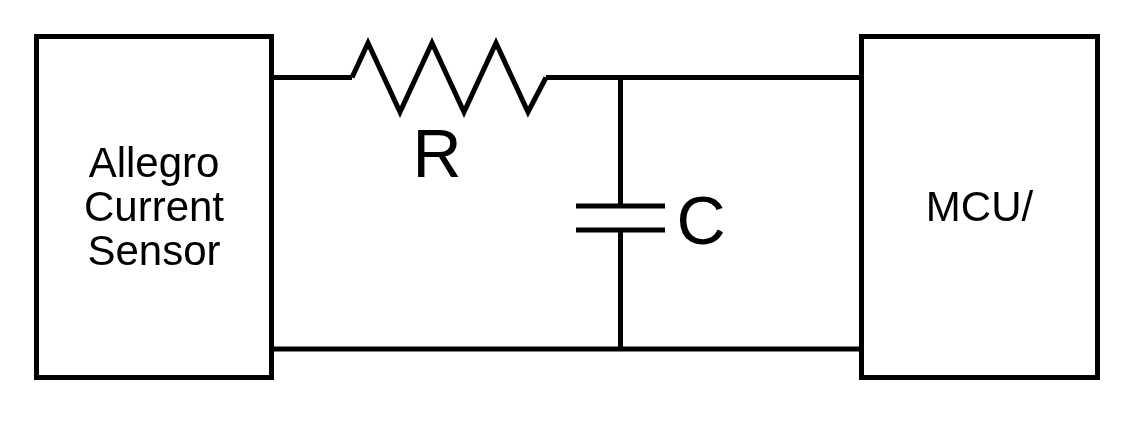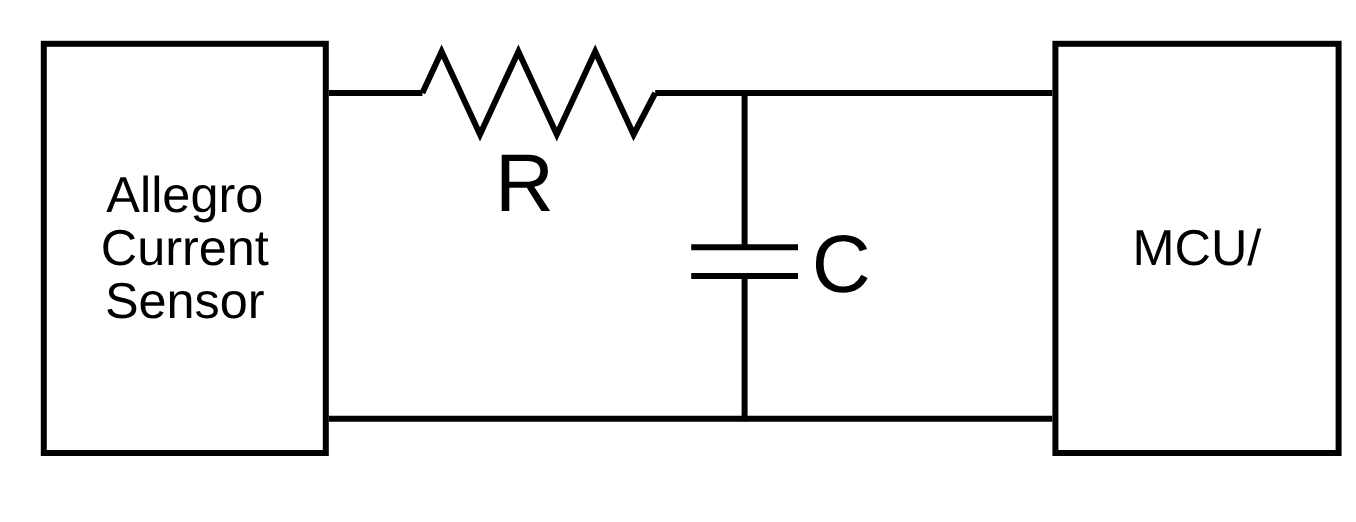--- a/index.html
+++ b/index.html
@@ -37,21 +37,21 @@
       justify-content: center;
       text-align: center;
     }
     .left-box {
       left: 34px;
       top: 34px;
       width: 240px;
       height: 346px;
     }
     .right-box {
-      left: 877px;
+      left: 859px;
       top: 34px;
       width: 241px;
       height: 346px;
     }
     .box-label {
       font-size: 42px;
       line-height: 44px;
       letter-spacing: 0;
     }
     .box-label span {

